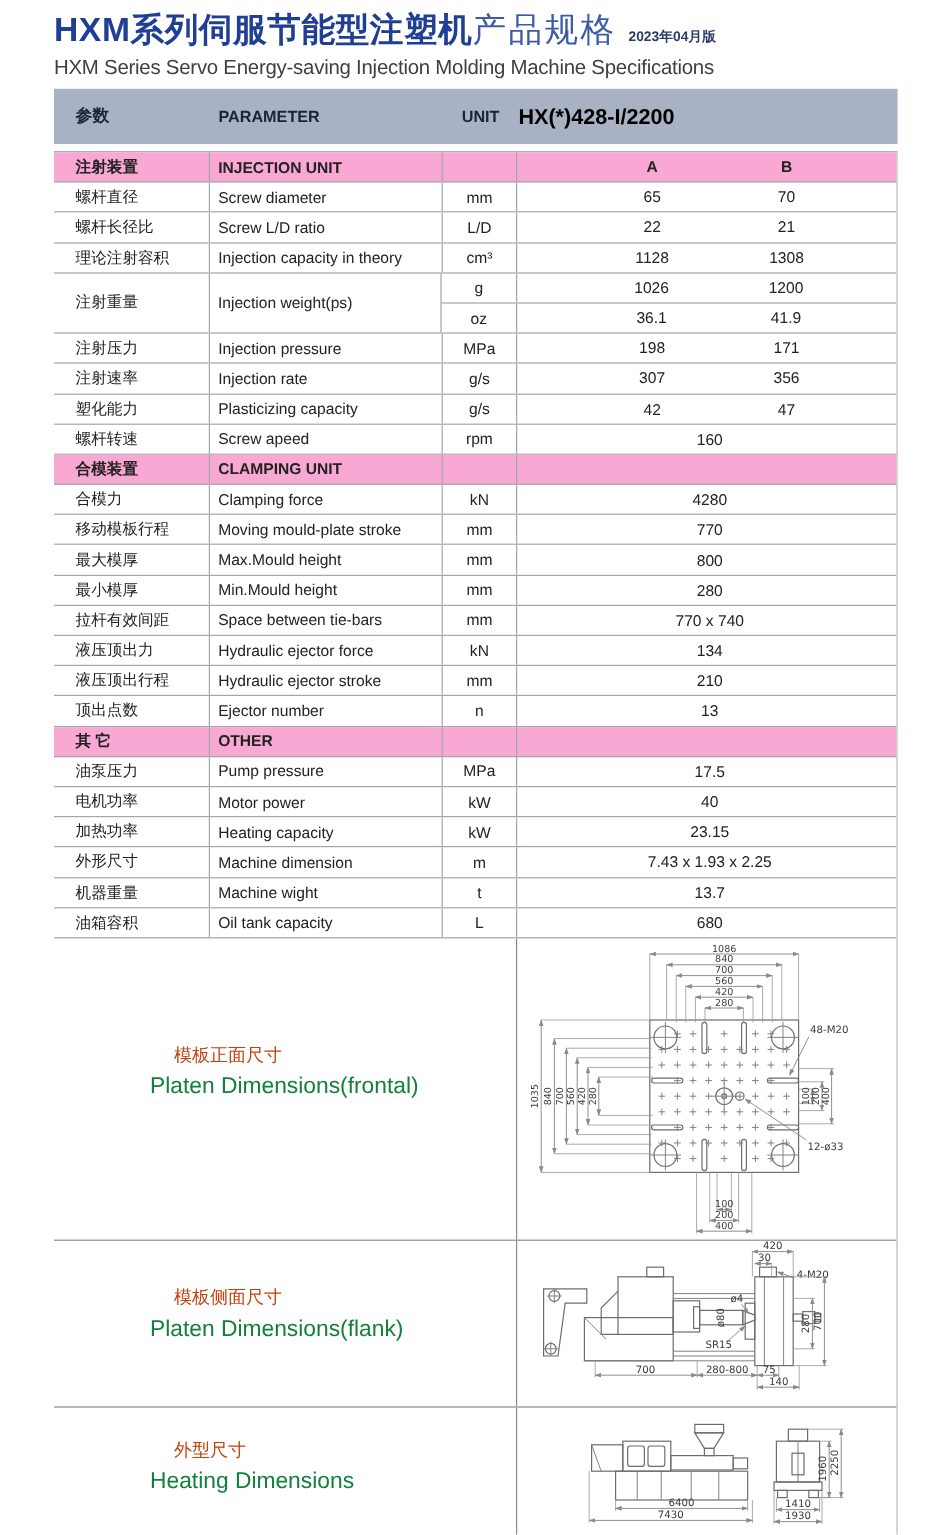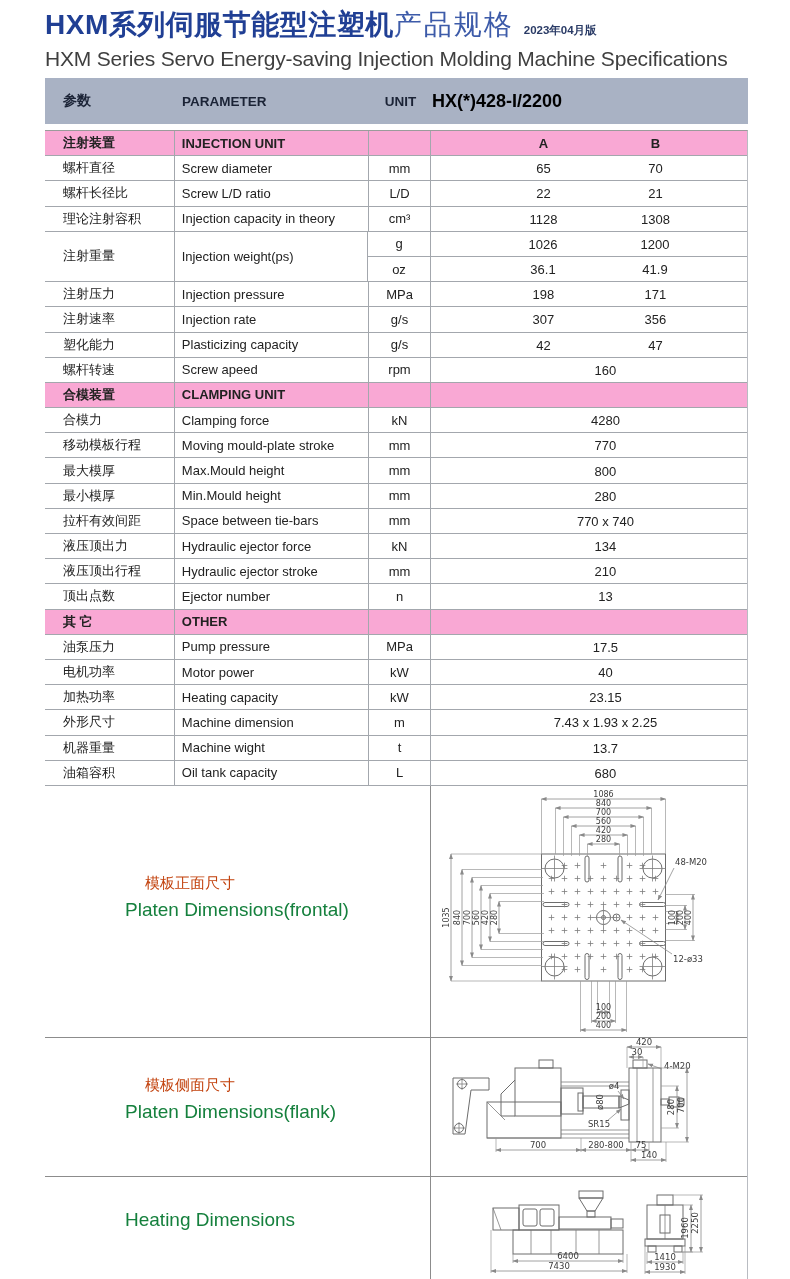--- a/index.html
+++ b/index.html
@@ -6,21 +6,21 @@
   html,body { background:#ffffff; }
   .page {
     position:relative; width:790px; height:1279px; overflow:hidden;
     background:#fff; font-family:"Liberation Sans","DejaVu Sans",sans-serif; color:#222;
   }
   
   .hdr { padding:6px 0 0 45px; }
   .t-main { font-size:28px; font-weight:700; color:#203f94; letter-spacing:.5px; }
   .t-sub  { font-size:28px; font-weight:500; color:#3d5ba9; letter-spacing:2px; }
   .t-ver  { font-size:11.5px; font-weight:700; color:#2a3b66; margin-left:10px; }
-  .t-en   { font-size:21px; color:#3f3f3f; margin-top:3px; letter-spacing:-0.2px; }
+  .t-en   { font-size:17px; color:#3f3f3f; margin-top:3px; letter-spacing:-0.2px; }
 
   
   .spec-table { margin:7px 0 0 45px; width:703px; }
   .thead {
     height:46px; background:#a9b2c4; display:flex; align-items:center;
     color:#1b2336; font-weight:700;
   }
   .thead .h1 { width:130px; padding-left:18px; font-size:14px; }
   .thead .h2 { width:194px; padding-left:7px; font-size:13.5px; }
   .thead .h3 { width:63px; text-align:center; font-size:13.5px; }
@@ -28,21 +28,21 @@
   .tbody { margin-top:6px; border-top:1px solid #9b9b9b; border-right:1px solid #b9bcc2; }
   .row { display:flex; height:25.2px; border-bottom:1px solid #a3a7ad; font-size:13px; }
   .row.dbl { height:50.4px; }
   .row.section { background:#f9a8d4; font-weight:700; }
   .c { display:flex; align-items:center; }
   .c1 { width:130px; padding-left:18px; border-right:1px solid #a3a7ad; }
   .c2 { width:194px; padding-left:7px;  border-right:1px solid #a3a7ad; }
   .c3 { width:63px;  justify-content:center; border-right:1px solid #a3a7ad; }
   .c4 { width:316px; position:relative; }
   .c4 span { position:absolute; top:50%; transform:translate(-50%,-50%); white-space:nowrap; }
-  .c4 .pa { left:112px; } .c4 .pb { left:224px; } .c4 .pm { left:174px; }
+  .c4 .pa { left:112px; } .c4 .pb { left:224px; } .c4 .pm { left:160px; }
   .dr { width:379px; display:flex; flex-direction:column; }
   .dr .sub { display:flex; flex:1; }
   .dr .sub:first-child { border-bottom:1px solid #a3a7ad; }
 
   
   .diagrams { margin-left:45px; width:703px; border-right:1px solid #b9bcc2; }
   .diag-row { display:flex; border-bottom:1.5px solid #8c8c8c; }
   .diag-row.r1 { height:252.5px; } .diag-row.r2 { height:139px; } .diag-row.r3 { height:114.5px; }
   .diag-label { width:387px; border-right:1.5px solid #8c8c8c; padding-left:80px; }
   .r1 .diag-label { padding-top:88px; } .r2 .diag-label { padding-top:38px; } .r3 .diag-label { padding-top:26px; }
@@ -465,20 +465,21 @@
             <text class="mid" x="210" y="110">75</text>
             <line class="dim" x1="200" y1="122" x2="235" y2="122" marker-start="url(#k0)" marker-end="url(#k0)"></line>
             <text class="mid" x="218" y="120">140</text>
           </g>
         </svg>
       </div>
     </div>
 
     <div class="diag-row r3">
       <div class="diag-label">
+        <div class="dl-zh">外型尺寸</div>
         <div class="dl-en">Heating Dimensions</div>
       </div>
       <div class="diag-art">
         <svg width="316" height="114" viewBox="0 0 316 114">
           <defs>
             <marker id="m0" viewBox="0 0 10 10" refX="9" refY="5" markerWidth="7" markerHeight="7" orient="auto-start-reverse">
               <path d="M0,1.5 L10,5 L0,8.5 z" fill="#8a8a8a"></path>
             </marker>
           </defs>
           <g>

